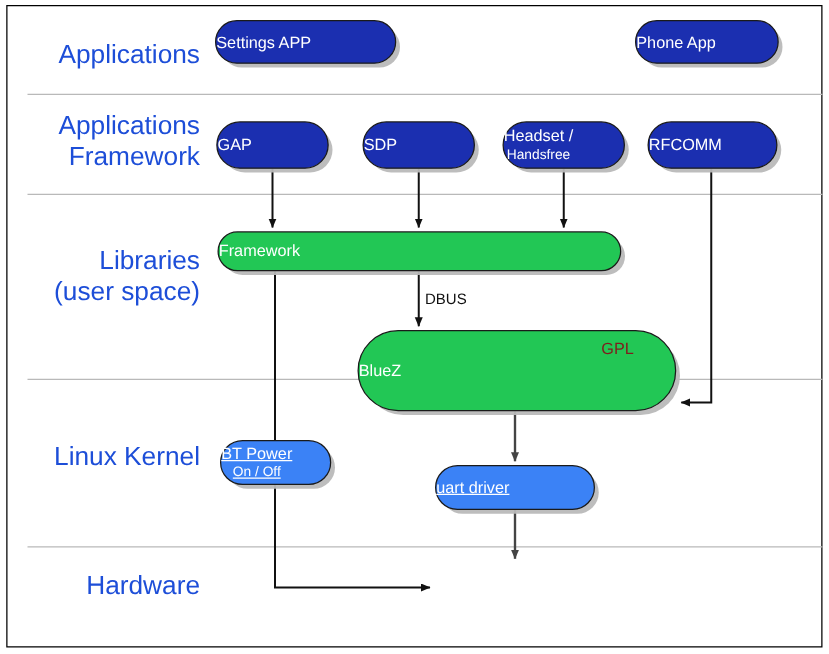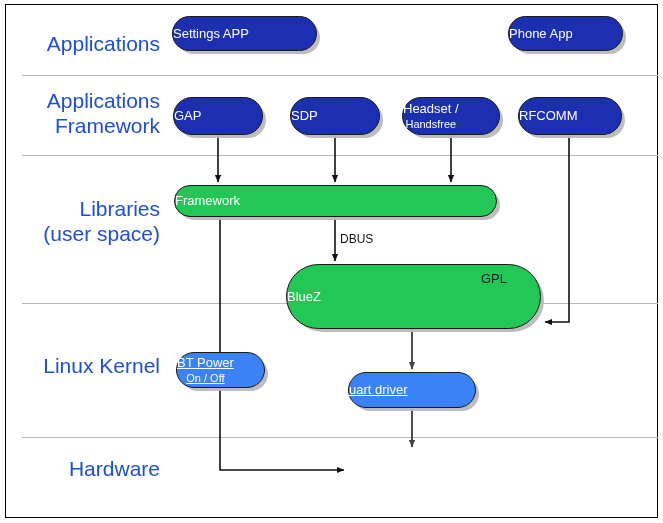--- a/index.html
+++ b/index.html
@@ -26,21 +26,21 @@
     border:1.2px solid #1a1a1a;
     box-shadow:4px 4px 0px -1px rgba(185,185,185,0.95);
   }
   .node.blue{background:#1b2fb0;}
   .node.green{background:#22c755;}
   .node.red{background:#3b82f6;text-decoration:underline;}
   .node .t1{font-size:13px;line-height:16px;}
   .node .t2{font-size:11px;line-height:14px;}
   .node .stack{display:flex;flex-direction:column;align-items:center;justify-content:center;}
   .gpl{
-    position:absolute;color:#0f172a;font-size:13px;line-height:15px;text-align:right;
+    position:absolute;color:#7f1d1d;font-size:13px;line-height:15px;text-align:right;
   }
   .edge-label{
     position:absolute;color:#111111;font-size:12px;line-height:14px;
   }
   #wires{position:absolute;left:0;top:0;width:663px;height:523px;pointer-events:none;}
 </style>
 </head>
 <body>
 
 <div id="canvas">

